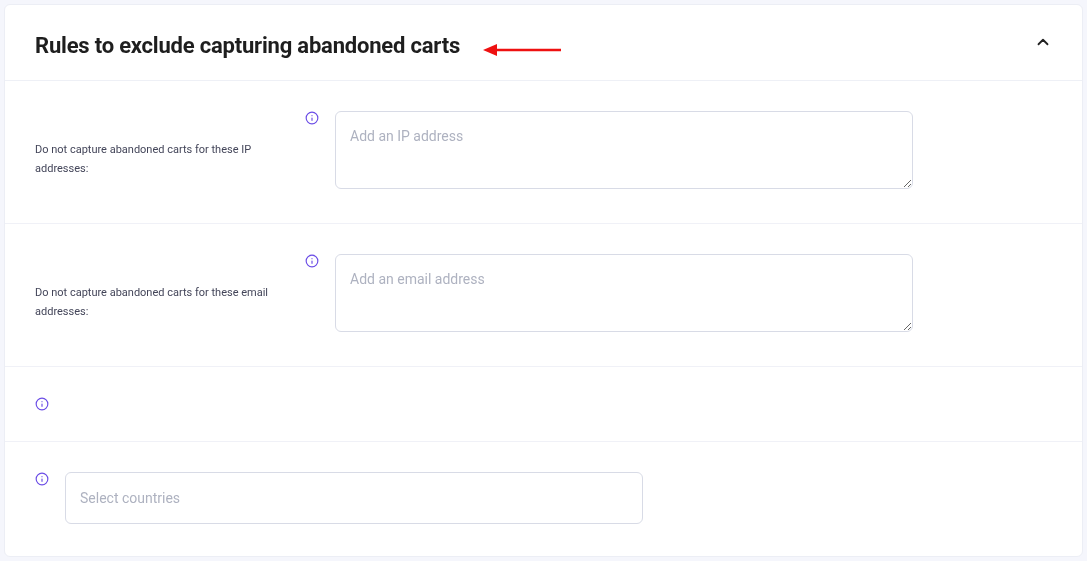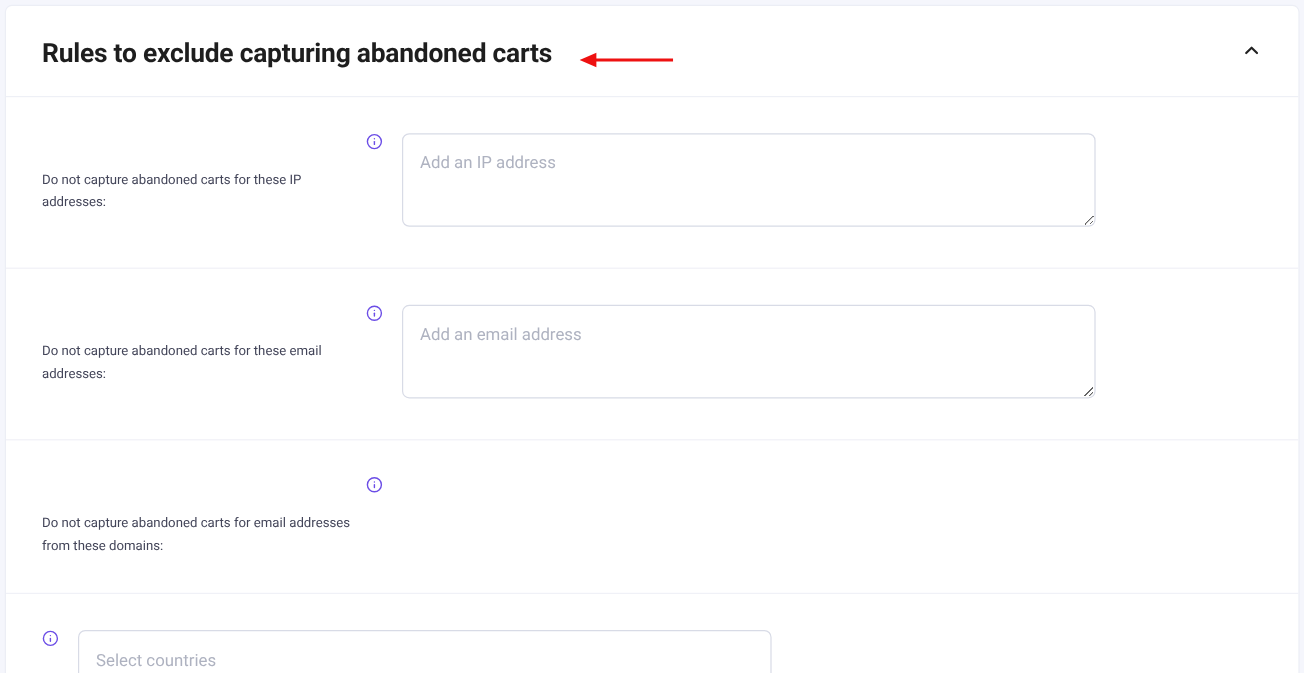--- a/index.html
+++ b/index.html
@@ -159,23 +159,20 @@
           <line x1="12" y1="16" x2="12" y2="12"></line>
           <circle cx="12" cy="8" r="1" fill="currentColor" stroke="none"></circle>
         </svg>
       </div>
       <div class="input-col">
         <textarea class="textarea-like" placeholder="Add an email address" style=""></textarea>
       </div>
     </div>
 
     <div class="row">
-      <div class="label-col">
-        <div class="label-text">Do not capture abandoned carts for email addresses from these domains:</div>
-      </div>
       <div class="info-col">
         <svg class="info-icon" viewBox="0 0 24 24" fill="none" stroke="currentColor" stroke-width="2" stroke-linecap="round" stroke-linejoin="round">
           <circle cx="12" cy="12" r="10"></circle>
           <line x1="12" y1="16" x2="12" y2="12"></line>
           <circle cx="12" cy="8" r="1" fill="currentColor" stroke="none"></circle>
         </svg>
       </div>
     </div>
 
     <div class="row">

